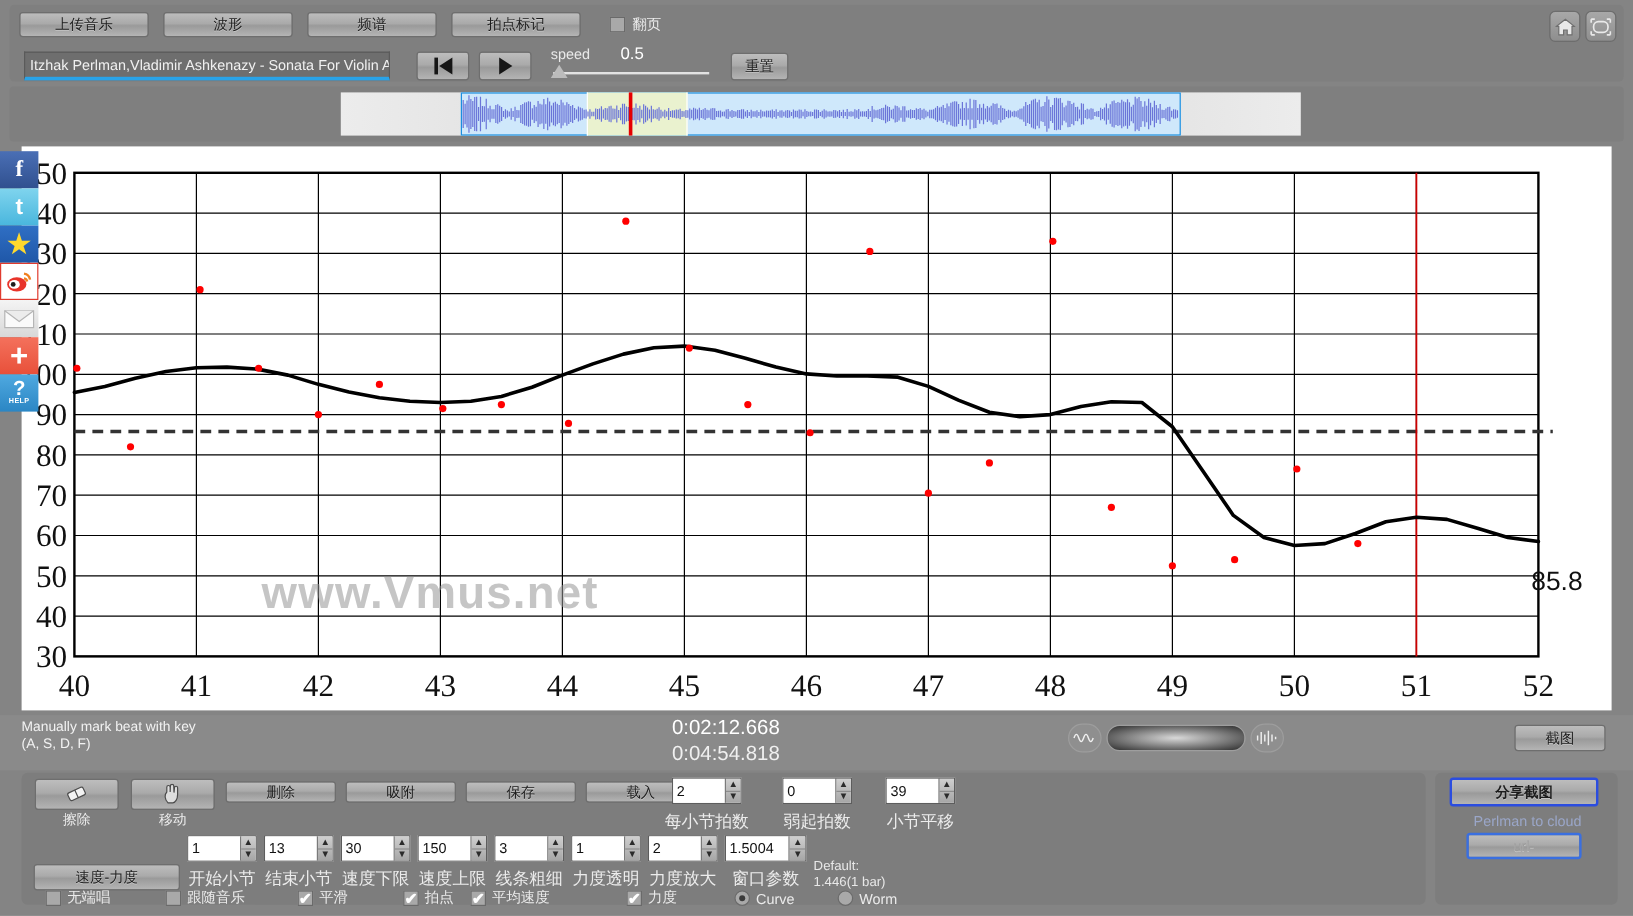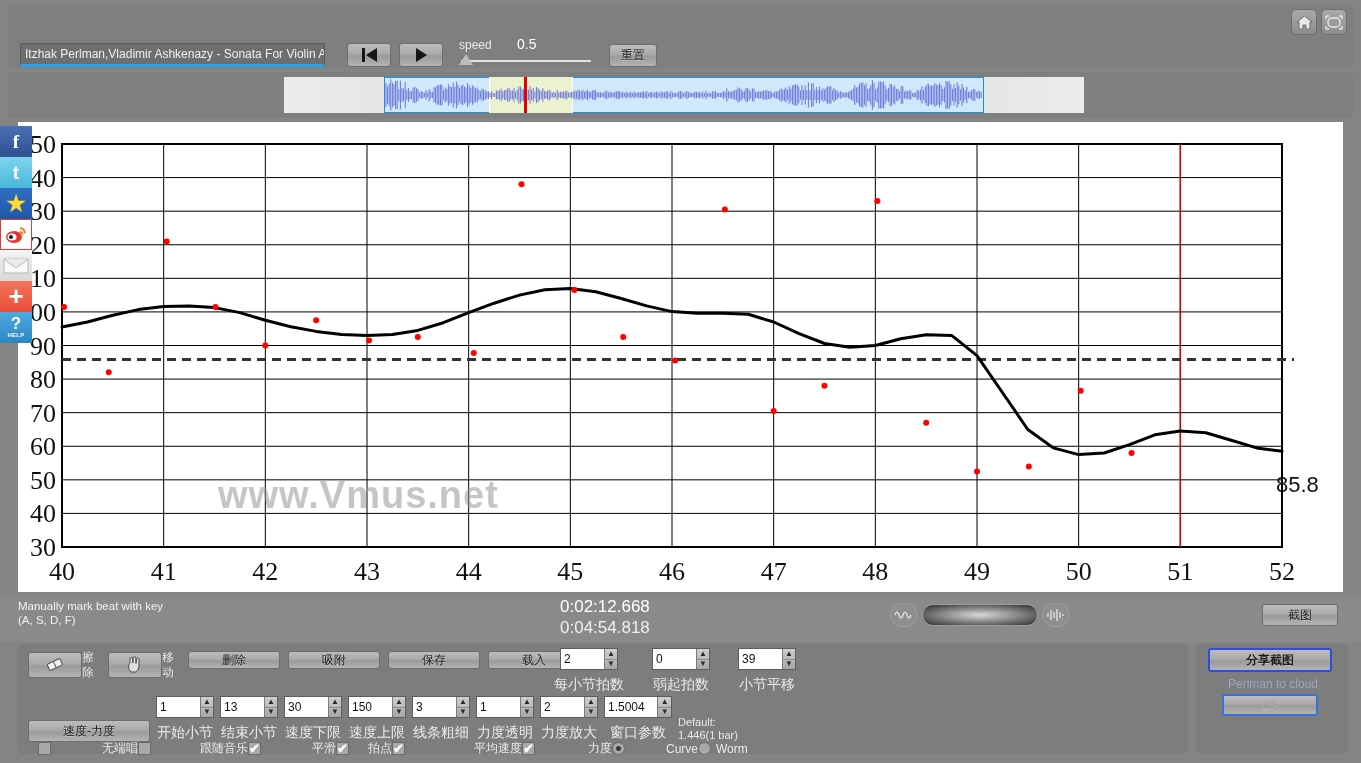--- a/index.html
+++ b/index.html
@@ -107,36 +107,36 @@
             display:flex; align-items:center; justify-content:center; background:#8f8f8f; }
   #mix-track { flex:1; height:22px; border-radius:11px;
                background: radial-gradient(ellipse at 50% 50%, #d9d9d9 0%, #7a7a7a 55%, #2b2b2b 100%);
                border:1px solid #9e9e9e; cursor:pointer; }
   #cap-btn { position:absolute; left:1262px; top:8px; width:76px; height:22px; }
 
   
   #bottom { position:absolute; left:18px; top:644px; width:1170px; height:110px;
             background:#7d7d7d; border-radius:5px; }
   #brow1 { position:absolute; left:10px; top:5px; display:flex; align-items:flex-start; gap:8px; }
-  .toolbtn-wrap { display:flex; flex-direction:row; align-items:center; width:72px; }
+  .toolbtn-wrap { display:flex; flex-direction:column; align-items:center; width:72px; }
   .toolbtn { width:70px; height:26px; }
   .toolcap { color:#ececec; font-size:11.5px; margin-top:1px; }
   .wbtn { width:92px; height:18px; margin-top:2px; }
 
   #brow1-spins { position:absolute; left:536px; top:4px; display:flex; gap:28px; }
   .spingrp { display:flex; flex-direction:column; align-items:center; }
   .spingrp .cap { color:#ececec; font-size:14px; margin-top:6px; white-space:nowrap; }
 
   #brow2 { position:absolute; left:10px; top:52px; display:flex; align-items:flex-end; gap:6px; }
   #sdbtn { width:122px; height:22px; margin-top:4px; }
 
   #default-note { color:#e8e8e8; font-size:11px; line-height:13px; margin-top:5px; white-space:nowrap; }
 
   #brow3 { position:absolute; left:20px; top:96px; display:flex; align-items:center; }
-  #brow3 .item { display:flex; align-items:center; gap:5px;justify-content:space-between; }
+  #brow3 .item { display:flex; align-items:center; gap:5px; }
 
   
   #sharepanel { position:absolute; left:1196px; top:644px; width:152px; height:110px; background:#7d7d7d; border-radius:5px; }
   #share-btn { position:absolute; left:12px; top:4px; width:124px; height:24px; border:2px solid #2b4de0; }
   #uploaded { position:absolute; left:10px; top:33px; width:134px; text-align:center;
               color:#9aa6c8; font-size:12px; }
   #url-btn { position:absolute; left:26px; top:50px; width:96px; height:22px;
              border:2px solid #3a6fe0; color:#9a9a9a; }
 
   
@@ -152,20 +152,38 @@
   .soc.help { background: linear-gradient(to bottom,#4fa9e0,#2b86c4); flex-direction:column; gap:0;}
   .soc.help .q { font-size:17px; line-height:16px; }
   .soc.help .h { font-size:6px; line-height:7px; letter-spacing:.3px; }
 </style>
 </head>
 <body>
 
 <div id="app">
 
   <div id="topbar">
+    <div id="toprow1">
+      <div class="btn topbtn">
+          <span>上传音乐</span>
+        </div>
+      <div class="btn topbtn">
+          <span>波形</span>
+        </div>
+      <div class="btn topbtn">
+          <span>频谱</span>
+        </div>
+      <div class="btn topbtn">
+          <span>拍点标记</span>
+        </div>
+      <div id="pageturn-wrap">
+        <span class="chk"></span>
+        <span class="lbl">翻页</span>
+      </div>
+    </div>
 
     <div id="toprow2">
       <div id="track-field">
         <span>Itzhak Perlman,Vladimir Ashkenazy - Sonata For Violin And P</span>
       </div>
       <div id="transport">
         <div class="btn tbtn">
           <span style="display:flex;align-items:center">
             <span class="bar-v"></span>
               <span class="tri-l"></span>

